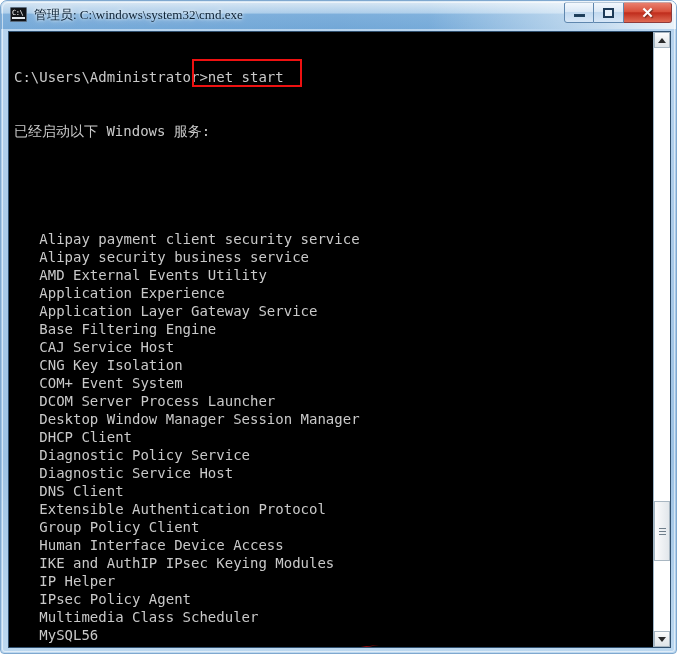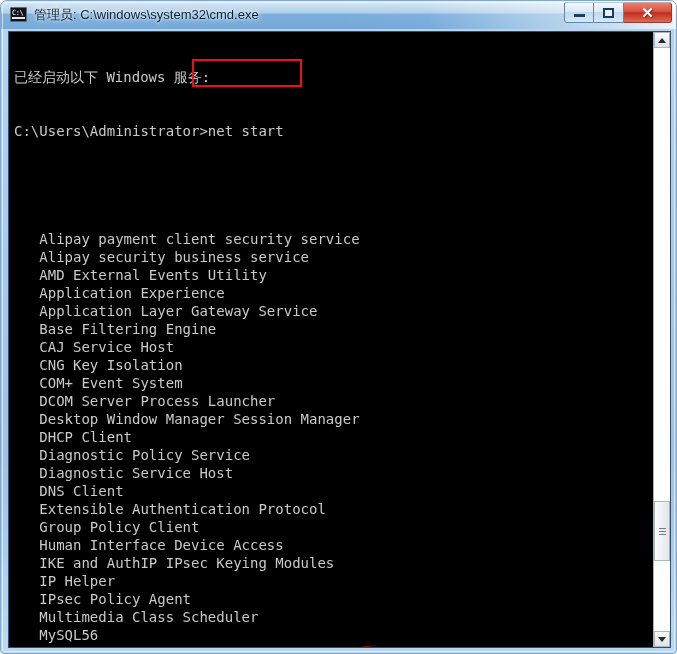--- a/index.html
+++ b/index.html
@@ -90,21 +90,21 @@
     background: #dfe6ec;
   }
 
   #titletext {
     position: absolute;
     left: 33px; top: 4px;
     height: 20px;
     line-height: 20px;
     font-size: 13px;
     color: #0b2033;
-    font-family: Liberation Sans, sans-serif;
+    font-family: Liberation Serif, serif;
     white-space: nowrap;
     text-shadow: 0 0 3px rgba(255,255,255,0.95), 0 0 6px rgba(255,255,255,0.85);
   }
 
   
   .winbtn {
     position: absolute;
     top: 1px;
     height: 21px;
     box-sizing: border-box;
@@ -278,22 +278,22 @@
     <div class="winbtn" id="btn-close">
       <span class="sym">
           <span class="closeglyph">✕</span>
         </span>
     </div>
   </div>
 
   <div id="console-frame">
 
     <div id="console-text">
+      <div class="ln">C:\Users\Administrator&gt;net start</div>
       <div class="ln">已经启动以下 Windows 服务:</div>
-      <div class="ln">C:\Users\Administrator&gt;net start</div>
       <div class="ln blank"> </div>
       <div id="service-lines"><div class="ln">   Alipay payment client security service</div><div class="ln">   Alipay security business service</div><div class="ln">   AMD External Events Utility</div><div class="ln">   Application Experience</div><div class="ln">   Application Layer Gateway Service</div><div class="ln">   Base Filtering Engine</div><div class="ln">   CAJ Service Host</div><div class="ln">   CNG Key Isolation</div><div class="ln">   COM+ Event System</div><div class="ln">   DCOM Server Process Launcher</div><div class="ln">   Desktop Window Manager Session Manager</div><div class="ln">   DHCP Client</div><div class="ln">   Diagnostic Policy Service</div><div class="ln">   Diagnostic Service Host</div><div class="ln">   DNS Client</div><div class="ln">   Extensible Authentication Protocol</div><div class="ln">   Group Policy Client</div><div class="ln">   Human Interface Device Access</div><div class="ln">   IKE and AuthIP IPsec Keying Modules</div><div class="ln">   IP Helper</div><div class="ln">   IPsec Policy Agent</div><div class="ln">   Multimedia Class Scheduler</div><div class="ln">   MySQL56</div><div class="ln">   Network Connections</div></div>
     </div>
 
     <div id="scrollbar">
       <div class="sb-btn" id="sb-up">
         <span class="arrow-up"></span>
       </div>
       <div id="sb-track">
         <div id="sb-thumb">

